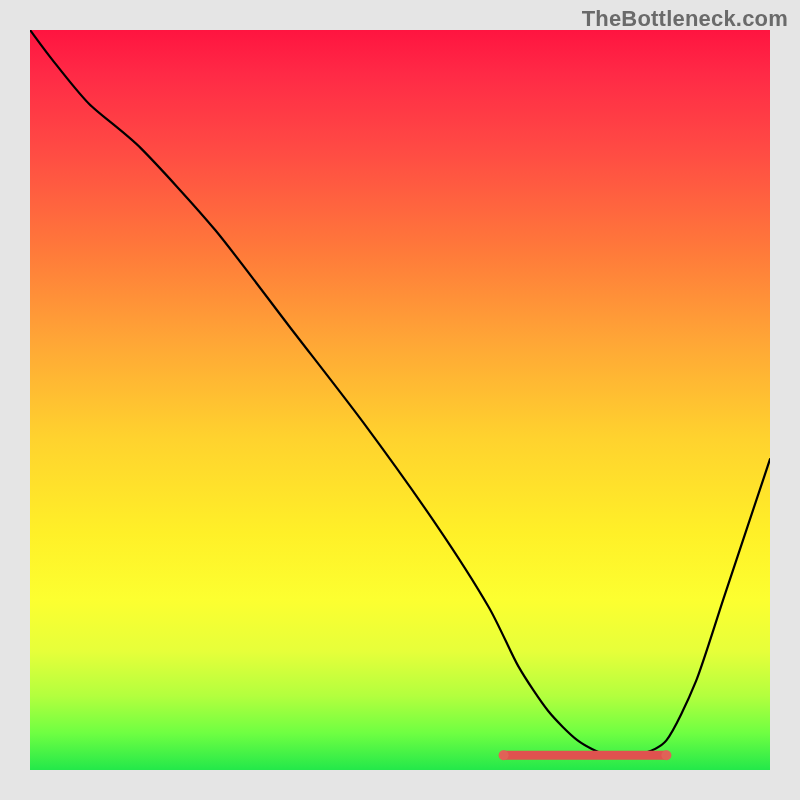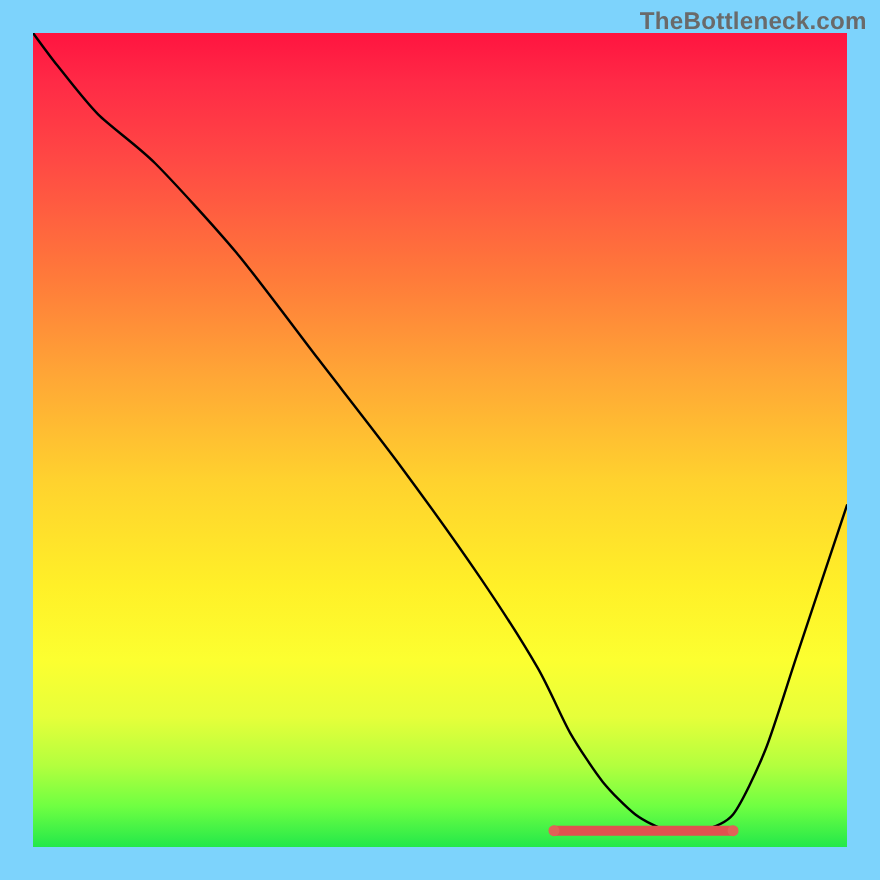--- a/index.html
+++ b/index.html
@@ -7,21 +7,21 @@
     padding: 0;
     width: 800px;
     height: 800px;
     background: #000;
     overflow: hidden;
   }
   .frame {
     position: relative;
     width: 800px;
     height: 800px;
-    background: #7dd3fc;
+    background: #e5e5e5;
   }
   .watermark {
     position: absolute;
     top: 6px;
     right: 12px;
     color: #6a6a6a;
     font-family: Arial, Helvetica, sans-serif;
     font-size: 22px;
     font-weight: 600;
     letter-spacing: 0.2px;

